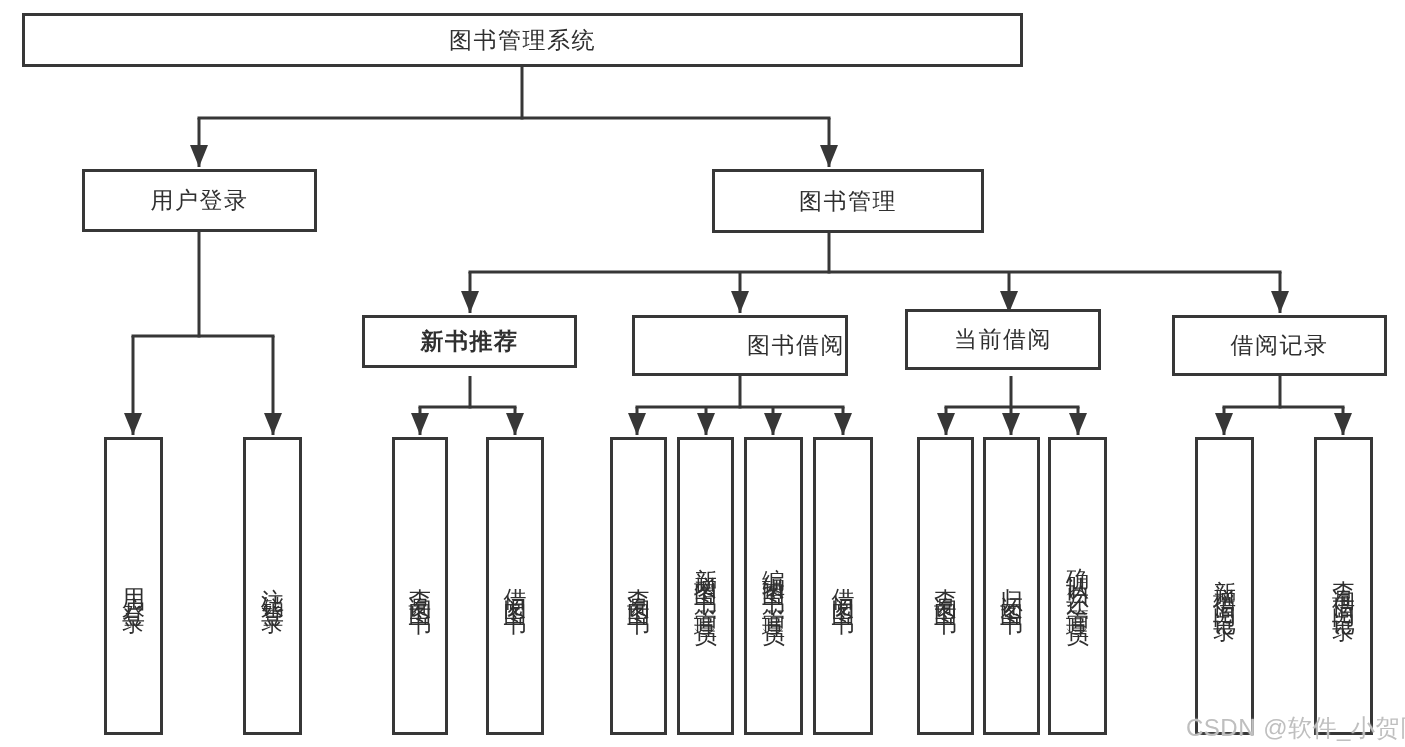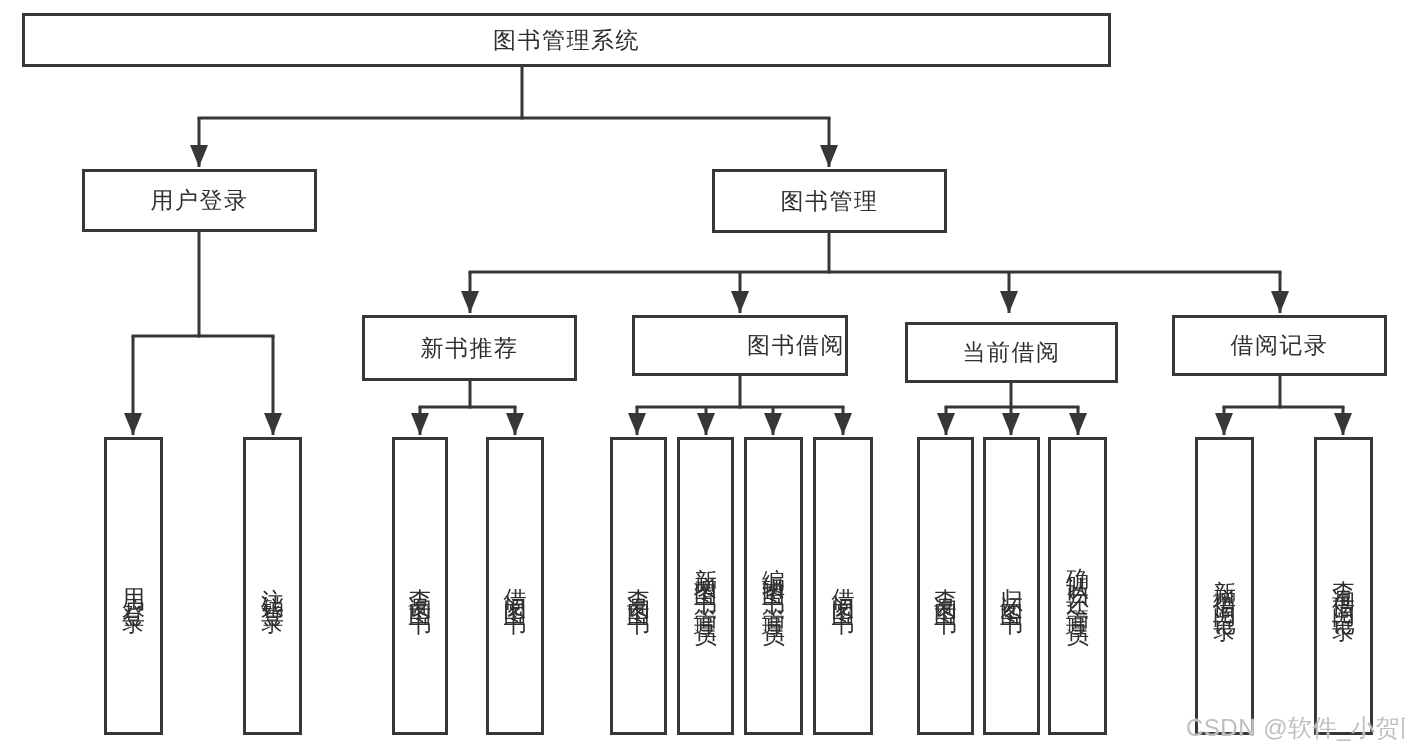--- a/index.html
+++ b/index.html
@@ -72,38 +72,38 @@
     <line x1="1011" y1="407" x2="1011" y2="435" marker-end="url(#arrow)"></line>
     <line x1="1078" y1="407" x2="1078" y2="435" marker-end="url(#arrow)"></line>
 
     <line x1="1280" y1="376" x2="1280" y2="408.5"></line>
     <line x1="1222.5" y1="407" x2="1344.5" y2="407"></line>
     <line x1="1224" y1="407" x2="1224" y2="435" marker-end="url(#arrow)"></line>
     <line x1="1343" y1="407" x2="1343" y2="435" marker-end="url(#arrow)"></line>
   </g>
 </svg>
 
-<div class="node" style="left:22px; top:13px; width:1089px; height:54px;">
+<div class="node" style="left:22px; top:13px; width:1001px; height:54px;">
   <span class="h-label">图书管理系统</span>
 </div>
 
 <div class="node" style="left:82px; top:169px; width:235px; height:63px;">
   <span class="h-label">用户登录</span>
 </div>
-<div class="node" style="left:712px; top:169px; width:235px; height:64px;">
+<div class="node" style="left:712px; top:169px; width:272px; height:64px;">
   <span class="h-label">图书管理</span>
 </div>
 
-<div class="node" style="left:362px; top:315px; width:215px; height:66px;">
+<div class="node" style="left:362px; top:315px; width:215px; height:53px;font-weight:bold;">
   <span class="h-label">新书推荐</span>
 </div>
 <div class="node" style="left:632px; top:315px; width:216px; height:61px;justify-content:flex-end;">
   <span class="h-label">图书借阅</span>
 </div>
-<div class="node" style="left:905px; top:322px; width:213px; height:61px;">
+<div class="node" style="left:905px; top:309px; width:196px; height:61px;">
   <span class="h-label">当前借阅</span>
 </div>
 <div class="node" style="left:1172px; top:315px; width:215px; height:61px;">
   <span class="h-label">借阅记录</span>
 </div>
 
 <div class="node" style="left:104px; top:437px; width:59px; height:298px;">
   <span class="v-label">用户登录</span>
 </div>
 <div class="node" style="left:243px; top:437px; width:59px; height:298px;">

